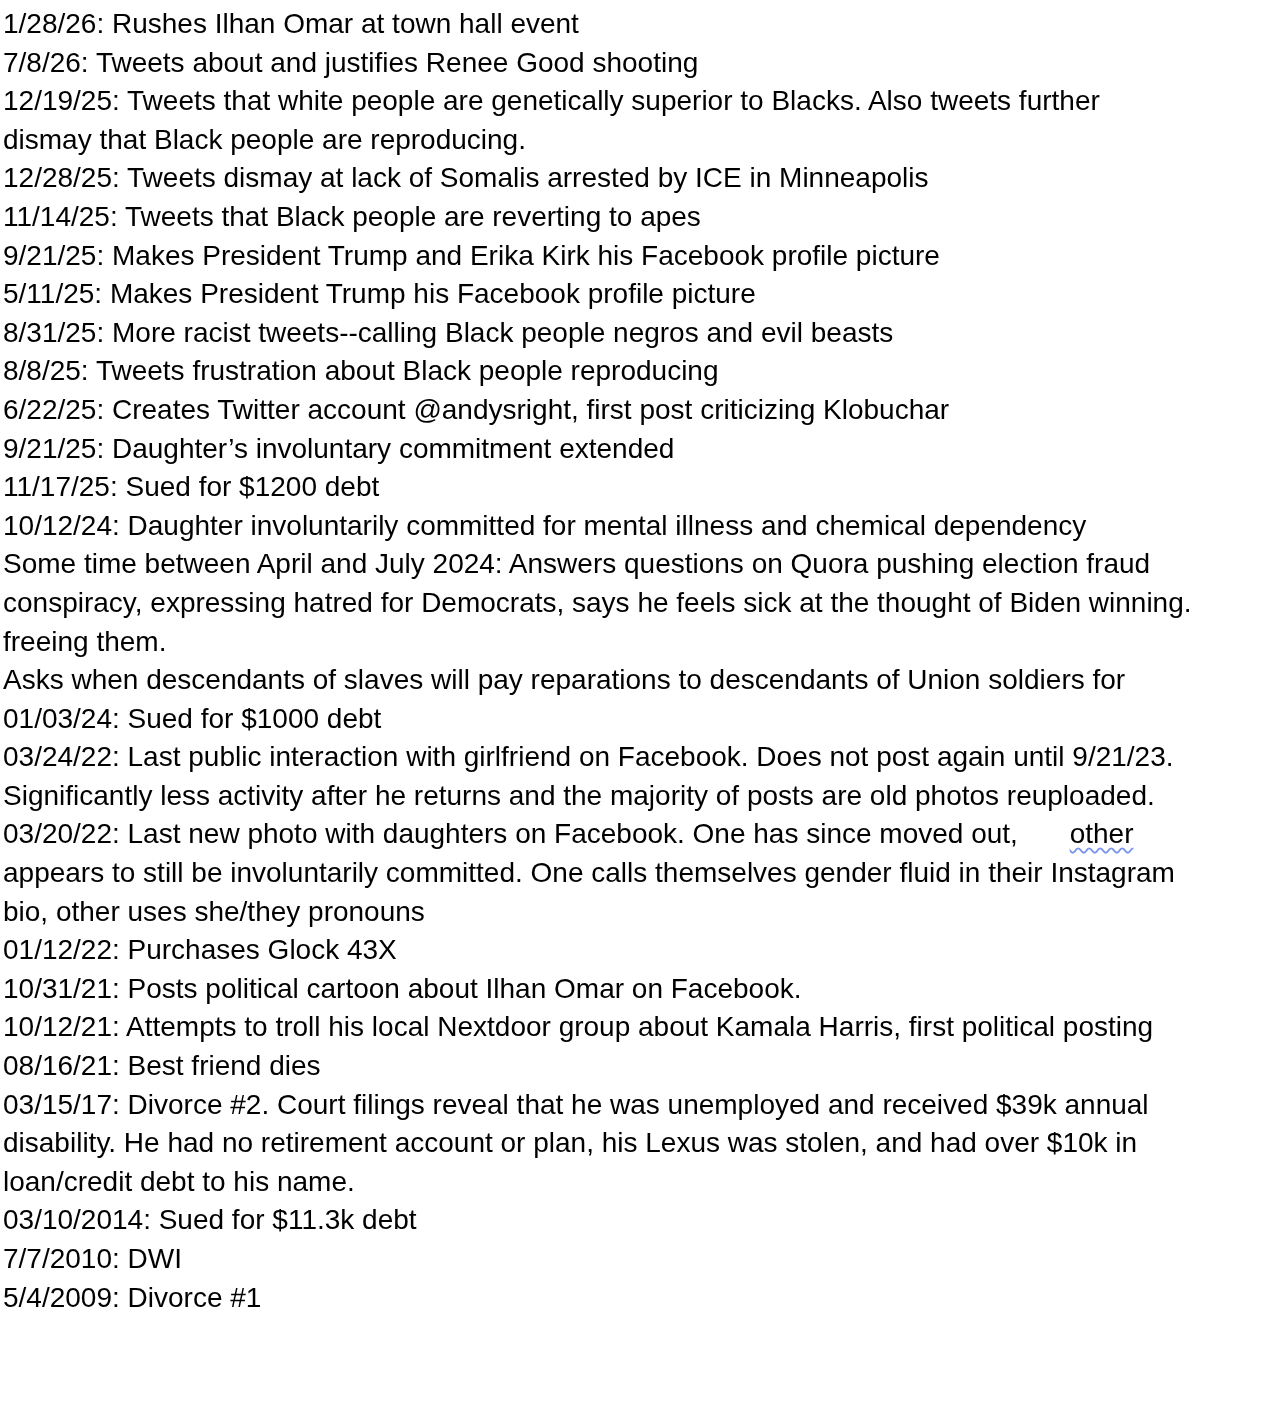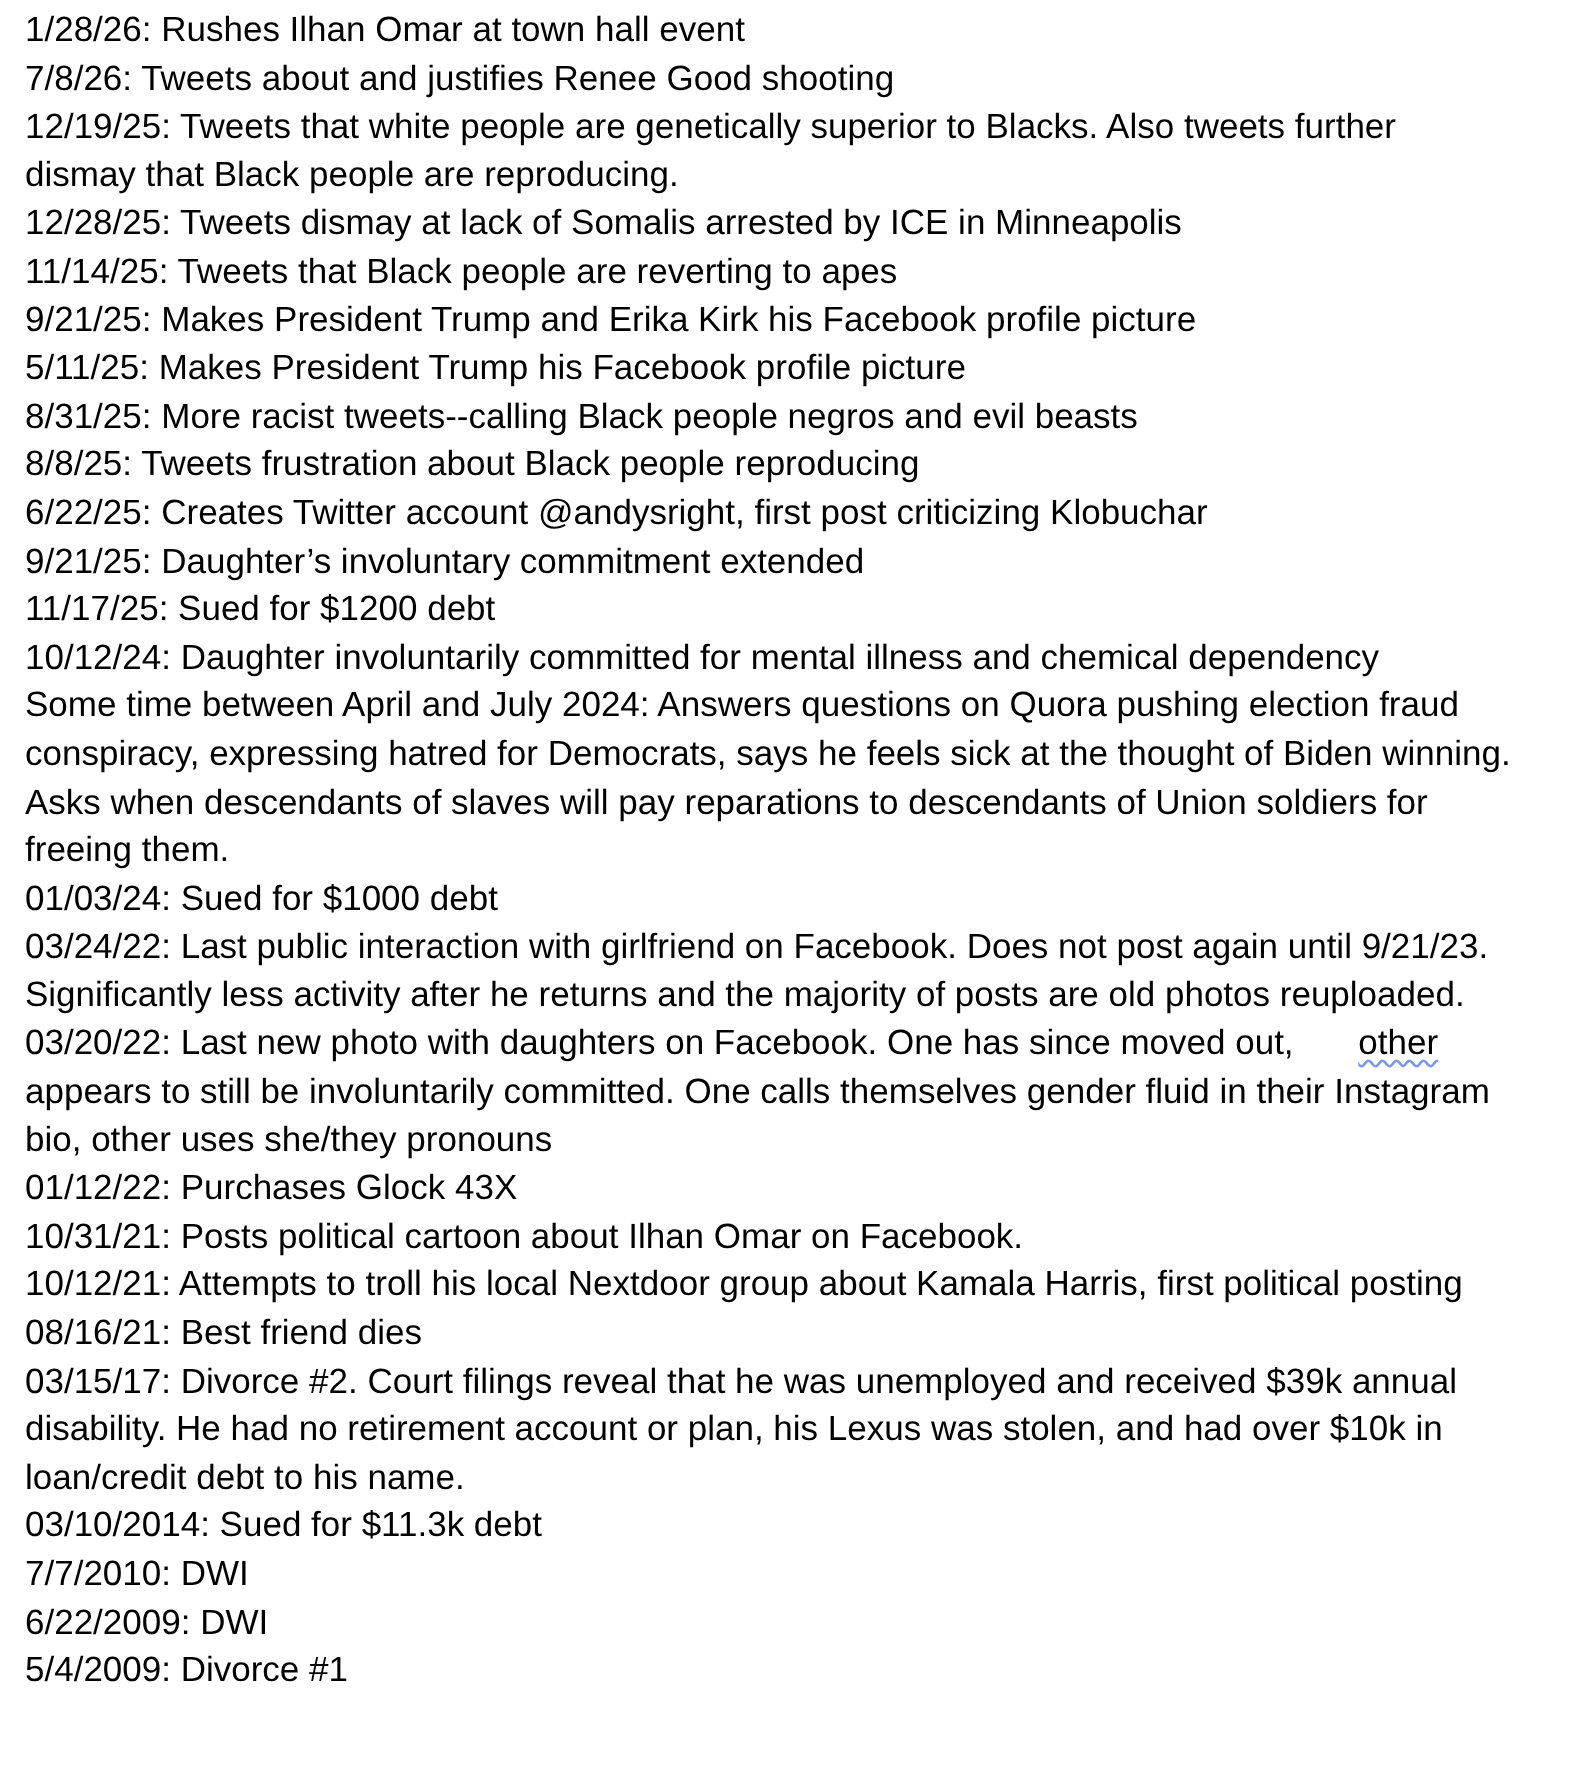--- a/index.html
+++ b/index.html
@@ -11,21 +11,21 @@
   html,body{
     width:1264px;
     background:var(--bg);
   }
   body{
     min-height:1412px;
     font-family:"Liberation Sans", sans-serif;
     color:var(--ink);
   }
   .doc{
-    padding:5px 6px 0 20px;
+    padding:5px 6px 0 3px;
     font-size:28px;
     line-height:38.6px;
     font-weight:400;
   }
   .line{
     white-space:nowrap;
   }
   .squiggle{
     text-decoration-line:underline;
     text-decoration-style:wavy;
@@ -49,32 +49,31 @@
     <div class="line"><span>9/21/25: Makes President Trump and Erika Kirk his Facebook profile picture</span></div>
     <div class="line"><span>5/11/25: Makes President Trump his Facebook profile picture</span></div>
     <div class="line"><span>8/31/25: More racist tweets--calling Black people negros and evil beasts</span></div>
     <div class="line"><span>8/8/25: Tweets frustration about Black people reproducing</span></div>
     <div class="line"><span>6/22/25: Creates Twitter account @andysright, first post criticizing Klobuchar</span></div>
     <div class="line"><span>9/21/25: Daughter’s involuntary commitment extended</span></div>
     <div class="line"><span>11/17/25: Sued for $1200 debt</span></div>
     <div class="line"><span>10/12/24: Daughter involuntarily committed for mental illness and chemical dependency</span></div>
     <div class="line"><span>Some time between April and July 2024: Answers questions on Quora pushing election fraud</span></div>
     <div class="line"><span>conspiracy, expressing hatred for Democrats, says he feels sick at the thought of Biden winning.</span></div>
+    <div class="line"><span>freeing them.</span></div>
     <div class="line"><span>Asks when descendants of slaves will pay reparations to descendants of Union soldiers for</span></div>
-    <div class="line"><span>freeing them.</span></div>
     <div class="line"><span>01/03/24: Sued for $1000 debt</span></div>
     <div class="line"><span>03/24/22: Last public interaction with girlfriend on Facebook. Does not post again until 9/21/23.</span></div>
     <div class="line"><span>Significantly less activity after he returns and the majority of posts are old photos reuploaded.</span></div>
     <div class="line"><span>03/20/22: Last new photo with daughters on Facebook. One has since moved out, </span><span class="squiggle">other</span></div>
     <div class="line"><span>appears to still be involuntarily committed. One calls themselves gender fluid in their Instagram</span></div>
     <div class="line"><span>bio, other uses she/they pronouns</span></div>
     <div class="line"><span>01/12/22: Purchases Glock 43X</span></div>
     <div class="line"><span>10/31/21: Posts political cartoon about Ilhan Omar on Facebook.</span></div>
     <div class="line"><span>10/12/21: Attempts to troll his local Nextdoor group about Kamala Harris, first political posting</span></div>
     <div class="line"><span>08/16/21: Best friend dies</span></div>
     <div class="line"><span>03/15/17: Divorce #2. Court filings reveal that he was unemployed and received $39k annual</span></div>
     <div class="line"><span>disability. He had no retirement account or plan, his Lexus was stolen, and had over $10k in</span></div>
     <div class="line"><span>loan/credit debt to his name.</span></div>
     <div class="line"><span>03/10/2014: Sued for $11.3k debt</span></div>
     <div class="line"><span>7/7/2010: DWI</span></div>
-    <div class="line"><span>6/22/2009: DWI</span></div>
     <div class="line"><span>5/4/2009: Divorce #1</span></div>
   </div>
 
 </body></html>

